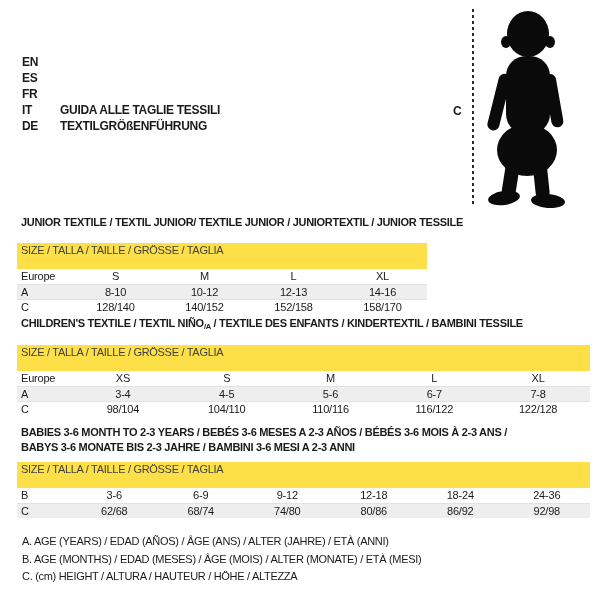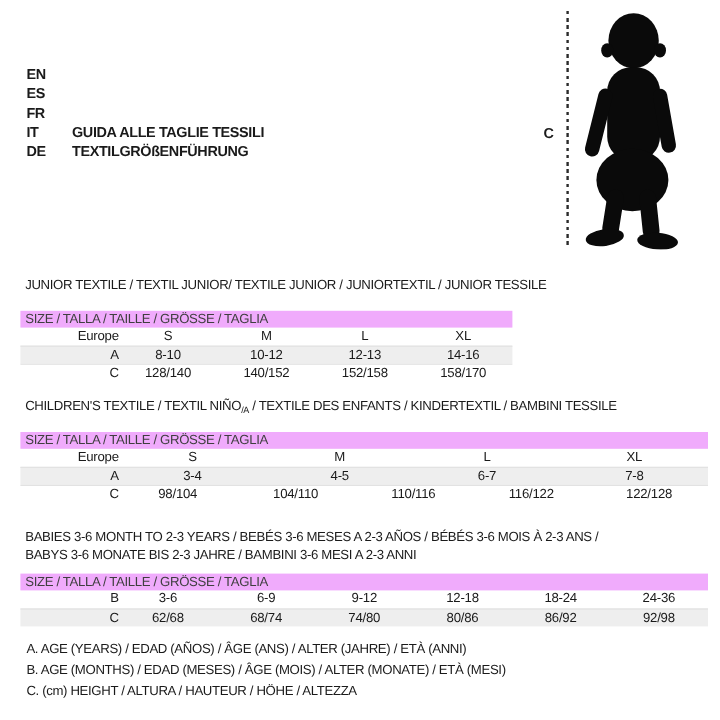--- a/index.html
+++ b/index.html
@@ -13,38 +13,38 @@
   .lang-code{width:38px;}
   
   .height-line{
     position:absolute;left:472px;top:9px;width:2px;height:197px;
     background:repeating-linear-gradient(to bottom,#2b2b2b 0 3px,transparent 3px 6px);
   }
   .height-label{position:absolute;left:453px;top:104px;font-weight:bold;font-size:12px;}
   .baby{position:absolute;left:480px;top:8px;width:92px;height:200px;}
   
   .section{position:absolute;left:17px;}
-  .sec-title{font-weight:normal;font-size:11px;letter-spacing:-0.3px;line-height:15px;padding-left:4px;margin-top:16px;}
+  .sec-title{font-weight:bold;font-size:11px;letter-spacing:-0.3px;line-height:15px;padding-left:4px;}
   .sec-title .sub{font-size:7.5px;position:relative;top:2px;}
   .size-table{box-sizing:border-box;}
   #section-junior{top:215px;}
   #section-junior .size-table{width:410px;margin-top:13px;}
   #section-children{top:316px;}
   #section-children .size-table{width:573px;margin-top:13px;}
   #section-babies{top:425px;}
   #section-babies .size-table{width:573px;margin-top:7px;}
   .bar{
-    height:14px;background:#f0abfc;color:#3f3f3f;
+    height:26px;background:#fde047;color:#3f3f3f;
     font-size:11px;line-height:14px;padding-left:4px;letter-spacing:-0.3px;
   }
   .trow{display:flex;height:15px;line-height:15px;font-size:11px;box-sizing:border-box;}
   .trow + .trow{border-top:1px solid #e2e2e2;}
   .trow.striped{background:#eeeeee;}
   .tcell{flex:1;text-align:center;letter-spacing:-0.2px;}
-  .tcell.label{flex:0 0 50px;text-align:right;padding-left:4px;margin-left:28px;}
+  .tcell.label{flex:0 0 50px;text-align:left;padding-left:4px;}
   
   .footnotes{position:absolute;left:22px;top:533px;font-weight:normal;font-size:11px;
     line-height:17.5px;letter-spacing:-0.3px;}
 </style>
 </head>
 <body>
 
 <div class="lang-block">
     <div class="lang-row">
       <span class="lang-code">EN</span>
@@ -117,29 +117,31 @@
 
 <div class="section" id="section-children">
   <div class="sec-title">
       <div><span>CHILDREN'S TEXTILE / TEXTIL NIÑO</span><span class="sub">/A</span><span> / TEXTILE DES ENFANTS / KINDERTEXTIL / BAMBINI TESSILE</span></div>
     </div>
   <div class="size-table">
     <div class="bar">SIZE / TALLA / TAILLE / GRÖSSE / TAGLIA</div>
     <div class="t-body">
         <div class="trow">
           <span class="tcell label">Europe</span>
+          <span class="tcell">XS</span>
           <span class="tcell">S</span>
           <span class="tcell">M</span>
           <span class="tcell">L</span>
           <span class="tcell">XL</span>
         </div>
         <div class="trow striped">
           <span class="tcell label">A</span>
           <span class="tcell">3-4</span>
           <span class="tcell">4-5</span>
+          <span class="tcell">5-6</span>
           <span class="tcell">6-7</span>
           <span class="tcell">7-8</span>
         </div>
         <div class="trow">
           <span class="tcell label">C</span>
           <span class="tcell">98/104</span>
           <span class="tcell">104/110</span>
           <span class="tcell">110/116</span>
           <span class="tcell">116/122</span>
           <span class="tcell">122/128</span>

